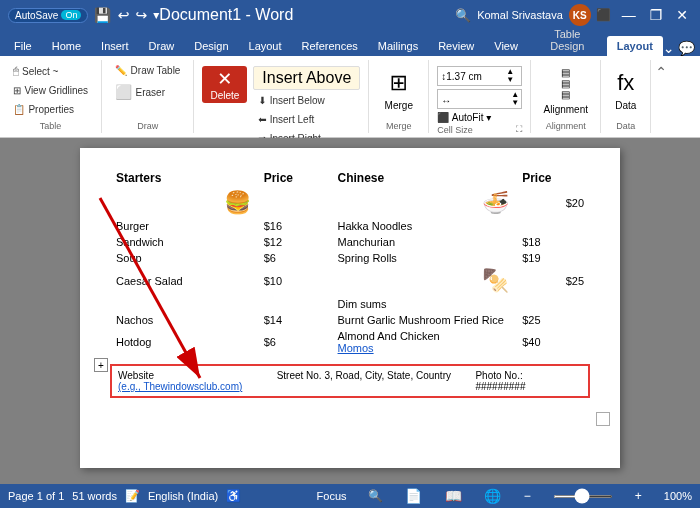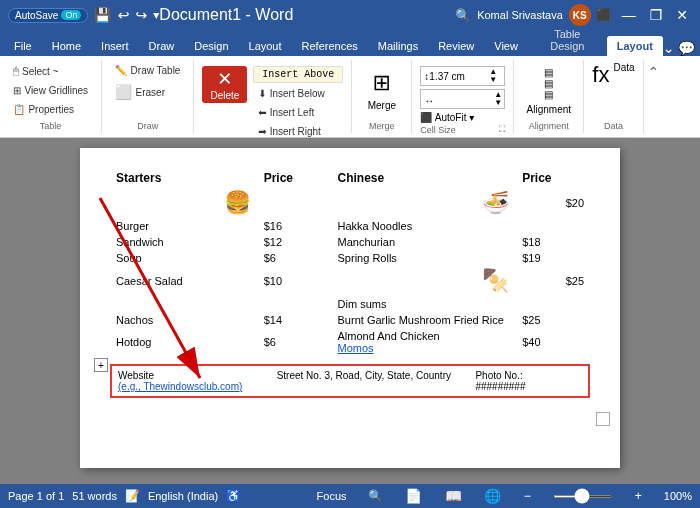--- a/index.html
+++ b/index.html
@@ -256,21 +256,21 @@
 
   <div class="ribbon-group rows-group">
     <div class="ribbon-group-content" style="align-items:flex-start;gap:6px;">
       <div style="display:flex;flex-direction:column;align-items:center;gap:2px;">
         <div style="background:#c42b1c;color:white;padding:2px 8px;border-radius:3px;font-size:10px;cursor:pointer;margin-top:4px;">
           <div style="font-size:18px;text-align:center;">✕</div>
           <div>Delete</div>
         </div>
       </div>
       <div style="display:flex;flex-direction:column;gap:2px;margin-top:4px;">
-        <div style="background:#fff8e1;border:1px solid #ddd;padding:2px 8px;border-radius:2px;font-size:10px;cursor:pointer;text-align:center;font-family:Liberation Mono, monospace;">Insert Above</div>
+        <div style="background:#fff8e1;border:1px solid #ddd;padding:2px 8px;border-radius:2px;font-size:16px;cursor:pointer;text-align:center;">Insert Above</div>
         <div class="ribbon-btn-small">
           <span>⬇</span>
           <span>Insert Below</span>
         </div>
         <div class="ribbon-btn-small">
           <span>⬅</span>
           <span>Insert Left</span>
         </div>
         <div class="ribbon-btn-small">
           <span>➡</span>
@@ -325,21 +325,21 @@
     <div class="ribbon-group-content" style="flex-direction:column;align-items:center;justify-content:center;">
       <div style="font-size:10px;text-align:center;">
         ▤<br>▤<br>▤
       </div>
       <div style="font-size:10px;cursor:pointer;">Alignment</div>
     </div>
     <div class="ribbon-group-label">Alignment</div>
   </div>
 
   <div class="ribbon-group data-group">
-    <div class="ribbon-group-content" style="align-items:flex-start;justify-content:center;">
+    <div class="ribbon-group-content" style="flex-direction:column;align-items:center;justify-content:center;">
       <div style="font-size:22px;">fx</div>
       <div style="font-size:10px;cursor:pointer;">Data</div>
     </div>
     <div class="ribbon-group-label">Data</div>
   </div>
 
   <div style="display:flex;align-items:flex-start;padding:4px 4px 0;">
     <span style="font-size:14px;color:#666;cursor:pointer;">⌃</span>
   </div>
 </div>

